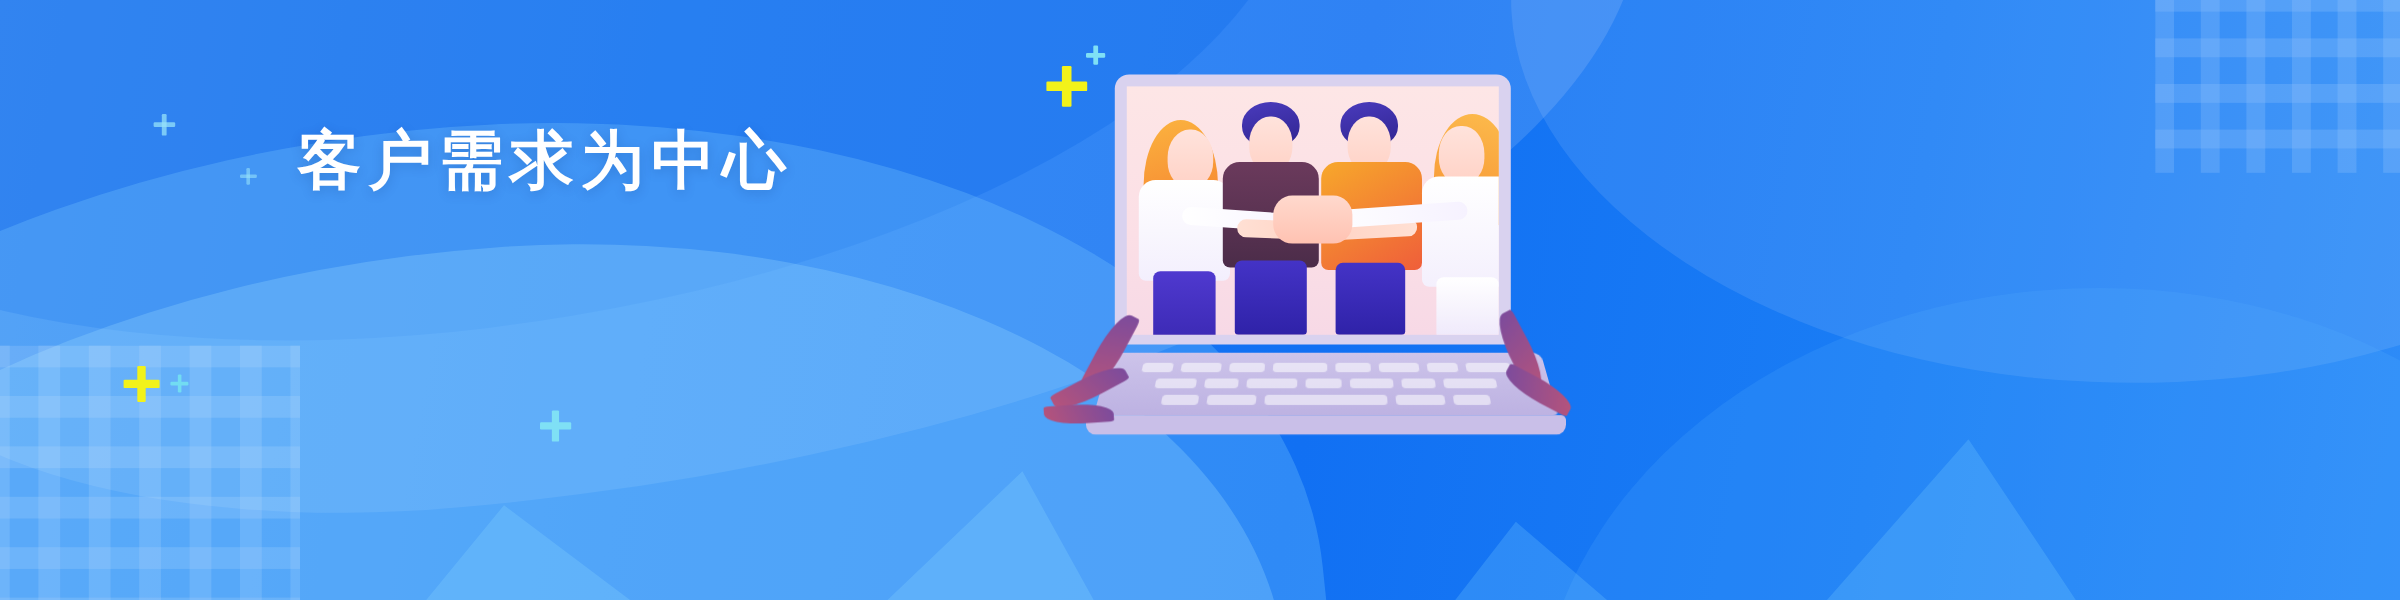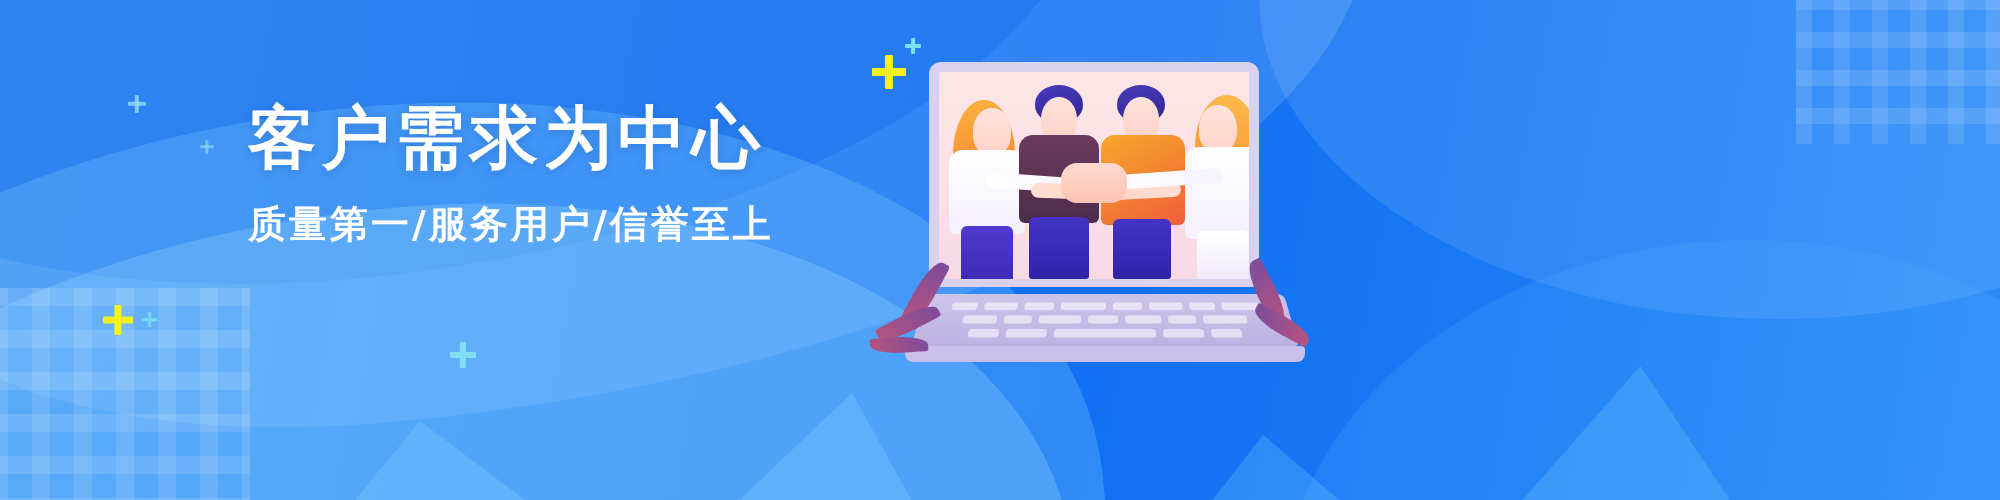--- a/index.html
+++ b/index.html
@@ -88,27 +88,27 @@
   .plus::before, .plus::after {
     content:""; position:absolute; background:currentColor; border-radius:1px;
   }
   .plus::before { left:50%; top:0; width:24%; height:100%; transform:translateX(-50%); }
   .plus::after  { top:50%; left:0; height:24%; width:100%; transform:translateY(-50%); }
 
   
   .copy { position:absolute; left:248px; top:108px; width:620px; }
 
   .headline {
-    font-size:68px;
+    font-size:53px;
     font-weight:700;
     color:#ffffff;
     letter-spacing:6px;
     line-height:1.02;
     white-space:nowrap;
-    font-family:Liberation Mono, monospace;
+    font-family:Liberation Sans, sans-serif;
     text-shadow:0 2px 10px rgba(0,40,110,0.18);
   }
 
   .subline {
     margin-top:22px;
     font-size:38px;
     font-weight:600;
     color:#ffffff;
     letter-spacing:3px;
     white-space:nowrap;
@@ -193,21 +193,20 @@
   <div class="plus" style="left:872px; top:55px; width:34px; height:34px; color:#f2f21a;"></div>
   <div class="plus" style="left:905px; top:38px; width:16px; height:16px; color:#7fe0f5;"></div>
   <div class="plus" style="left:103px; top:305px; width:30px; height:30px; color:#f2f21a;"></div>
   <div class="plus" style="left:142px; top:312px; width:15px; height:15px; color:#72dcf2;"></div>
   <div class="plus" style="left:450px; top:342px; width:26px; height:26px; color:#7fe0f5;"></div>
   <div class="plus" style="left:128px; top:95px; width:18px; height:18px; color:rgba(150,225,250,.75);"></div>
   <div class="plus" style="left:200px; top:140px; width:14px; height:14px; color:rgba(150,225,250,.6);"></div>
 
   <div class="copy">
     <div class="headline">客户需求为中心</div>
-    <div class="subline">质量第一/服务用户/信誉至上</div>
   </div>
 
   <div class="laptop">
 
     <div class="lid">
       <div class="screen">
 
         <div class="people">
 
           <div class="person" style="left:6px; width:86px; height:185px;">

